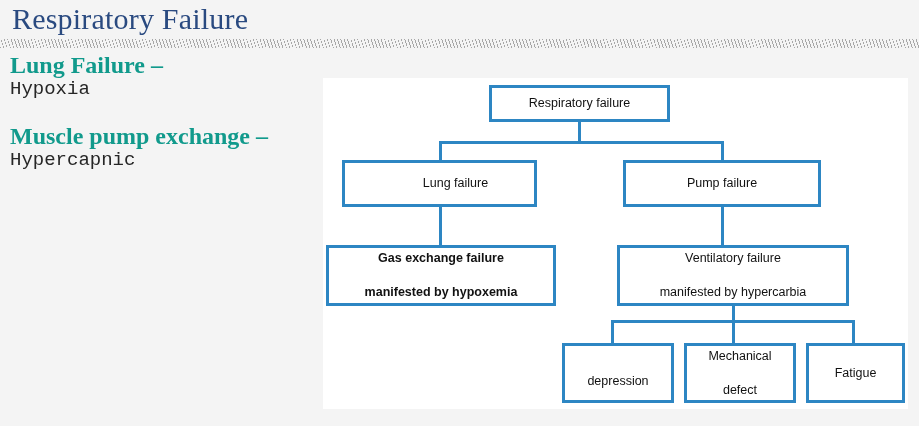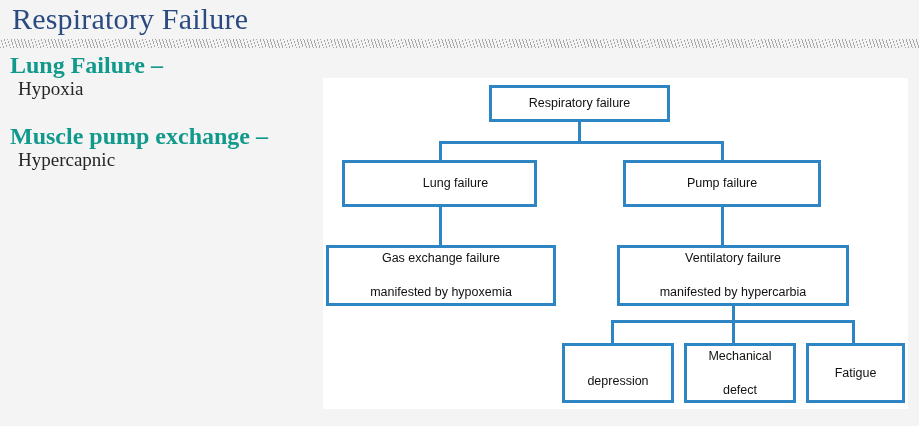--- a/index.html
+++ b/index.html
@@ -34,25 +34,24 @@
   .lead{
     position:absolute;
     font-family:"Liberation Serif",serif;
     font-weight:bold;
     font-size:24px;line-height:23px;
     color:#119a8c;
     white-space:nowrap;
   }
   .sub{
     position:absolute;
-    font-family:Liberation Serif, serif;
+    font-family:Liberation Mono, monospace;
     font-size:19px;line-height:22px;
     color:#262626;
     white-space:nowrap;
-    margin-left:8px;
   }
   #lead1{left:10px;top:54px;}
   #sub1 {left:10px;top:78px;}
   #lead2{left:10px;top:125px;}
   #sub2 {left:10px;top:149px;}
 
   
   .panel{
     position:absolute;left:323px;top:78px;
     width:585px;height:331px;
@@ -122,21 +121,21 @@
       </div>
 
       <div class="node" style="left:19px;top:82px;width:195px;height:47px;padding-left:36px;">
         <span>Lung failure</span>
       </div>
 
       <div class="node" style="left:300px;top:82px;width:198px;height:47px;">
         <span>Pump failure</span>
       </div>
 
-      <div class="node" style="left:3px;top:167px;width:230px;height:61px;">
+      <div class="node" style="left:3px;top:167px;width:230px;height:61px;font-weight:bold;">
         <span>
           <span>Gas exchange failure</span><br>
           <span>manifested by hypoxemia</span>
         </span>
       </div>
 
       <div class="node" style="left:294px;top:167px;width:232px;height:61px;">
         <span>
           <span>Ventilatory failure</span><br>
           <span>manifested by hypercarbia</span>

